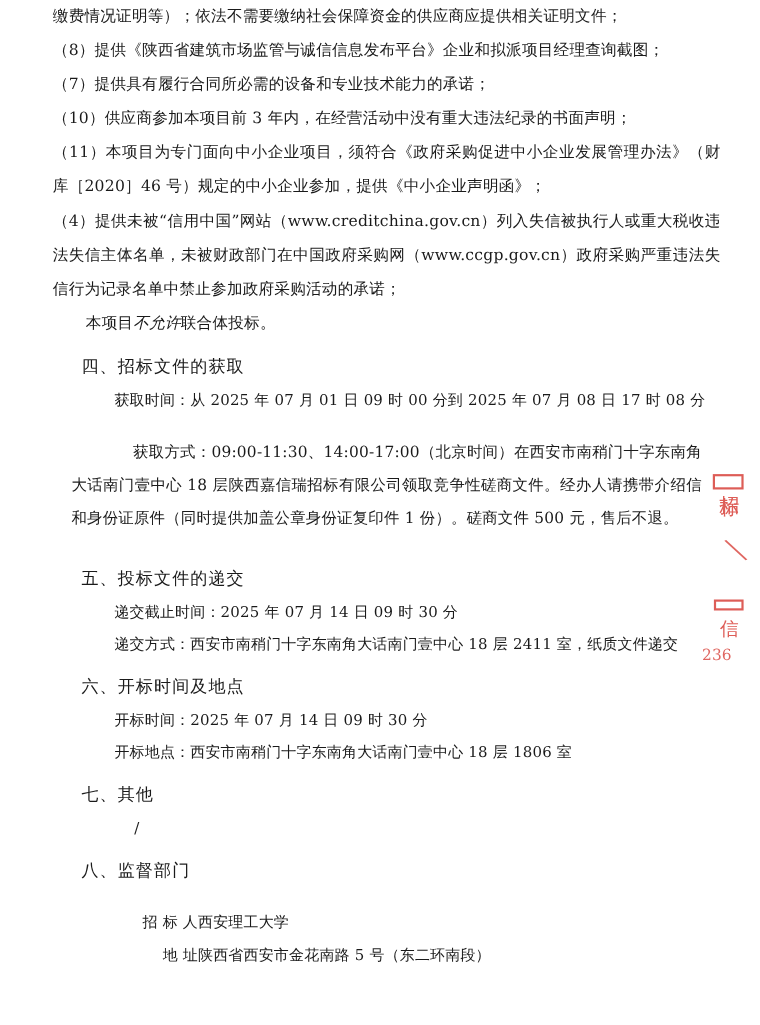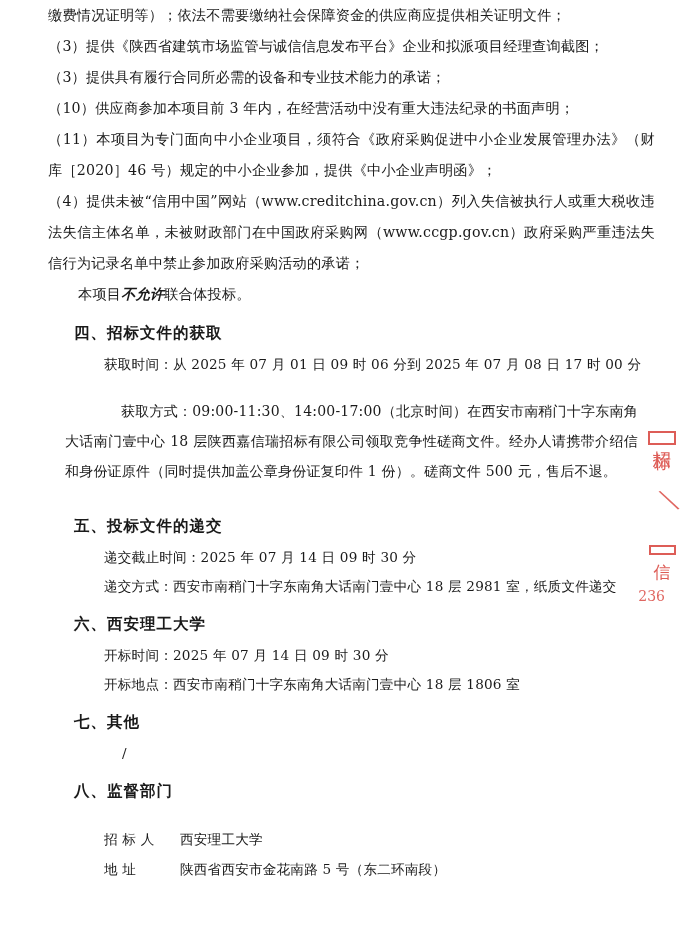--- a/index.html
+++ b/index.html
@@ -25,21 +25,21 @@
   .para {
     font-size: 14.2px;
     line-height: 31px;
     text-align: justify;
     text-justify: inter-ideograph;
     margin: 0;
     letter-spacing: 0.2px;
   }
   .heading {
     font-size: 15.5px;
-    font-weight: bold;
+    font-weight: normal;
     line-height: 34px;
     margin: 0;
     padding-left: 26px;
     letter-spacing: 1px;
   }
   .sub {
     font-size: 13.6px;
     line-height: 29px;
     margin: 0;
     padding-left: 56px;
@@ -65,24 +65,24 @@
   .contact {
     font-size: 13.6px;
     line-height: 30px;
     margin: 0;
     padding-left: 56px;
     letter-spacing: 0.2px;
   }
   .contact .lbl {
     display: inline-block;
     min-width: 76px;
+    text-align: right;
   }
   .italic-note {
     font-style: italic;
-    font-weight: bold;
   }
   .stamp {
     position: absolute;
     right: 6px;
     color: #d8413a;
     font-family: "DejaVu Serif", serif;
     pointer-events: none;
     user-select: none;
   }
   .stamp-top {
@@ -133,43 +133,43 @@
   }
   .spacer-sm { height: 6px; }
   .spacer-md { height: 10px; }
 </style>
 </head>
 <body>
 
 <div class="page">
 
   <p class="para">缴费情况证明等）；依法不需要缴纳社会保障资金的供应商应提供相关证明文件；</p>
-  <p class="para">（3）提供《陕西省建筑市场监管与诚信信息发布平台》企业和拟派项目经理查询截图；</p>
-  <p class="para">（3）提供具有履行合同所必需的设备和专业技术能力的承诺；</p>
+  <p class="para">（8）提供《陕西省建筑市场监管与诚信信息发布平台》企业和拟派项目经理查询截图；</p>
+  <p class="para">（7）提供具有履行合同所必需的设备和专业技术能力的承诺；</p>
   <p class="para">（10）供应商参加本项目前 3 年内，在经营活动中没有重大违法纪录的书面声明；</p>
   <p class="para">（11）本项目为专门面向中小企业项目，须符合《政府采购促进中小企业发展管理办法》（财库［2020］46 号）规定的中小企业参加，提供《中小企业声明函》；</p>
   <p class="para">（4）提供未被“信用中国”网站（www.creditchina.gov.cn）列入失信被执行人或重大税收违法失信主体名单，未被财政部门在中国政府采购网（www.ccgp.gov.cn）政府采购严重违法失信行为记录名单中禁止参加政府采购活动的承诺；</p>
 
   <p class="para" style="padding-left:30px;"><span>本项目</span><span class="italic-note">不允许</span><span>联合体投标。</span></p>
 
   <div class="spacer-sm"></div>
 
   <h2 class="heading">四、招标文件的获取</h2>
-  <p class="sub">获取时间：从 2025 年 07 月 01 日  09 时 06 分到 2025 年 07 月 08 日  17 时 00 分</p>
+  <p class="sub">获取时间：从 2025 年 07 月 01 日  09 时 00 分到 2025 年 07 月 08 日  17 时 08 分</p>
   <p class="sub-flow"><span class="lead"></span><span>获取方式：09:00-11:30、14:00-17:00（北京时间）在西安市南稍门十字东南角大话南门壹中心 18 层陕西嘉信瑞招标有限公司领取竞争性磋商文件。经办人请携带介绍信和身份证原件（同时提供加盖公章身份证复印件 1 份）。磋商文件 500 元，售后不退。</span></p>
 
   <div class="spacer-sm"></div>
 
   <h2 class="heading">五、投标文件的递交</h2>
   <p class="sub">递交截止时间：2025 年 07 月 14 日  09 时 30 分</p>
-  <p class="sub">递交方式：西安市南稍门十字东南角大话南门壹中心 18 层 2981 室，纸质文件递交</p>
+  <p class="sub">递交方式：西安市南稍门十字东南角大话南门壹中心 18 层 2411 室，纸质文件递交</p>
 
   <div class="spacer-sm"></div>
 
-  <h2 class="heading">六、西安理工大学</h2>
+  <h2 class="heading">六、开标时间及地点</h2>
   <p class="sub">开标时间：2025 年 07 月 14 日  09 时 30 分</p>
   <p class="sub">开标地点：西安市南稍门十字东南角大话南门壹中心 18 层 1806 室</p>
 
   <div class="spacer-sm"></div>
 
   <h2 class="heading">七、其他</h2>
   <p class="slash">/</p>
 
   <div class="spacer-sm"></div>
 

